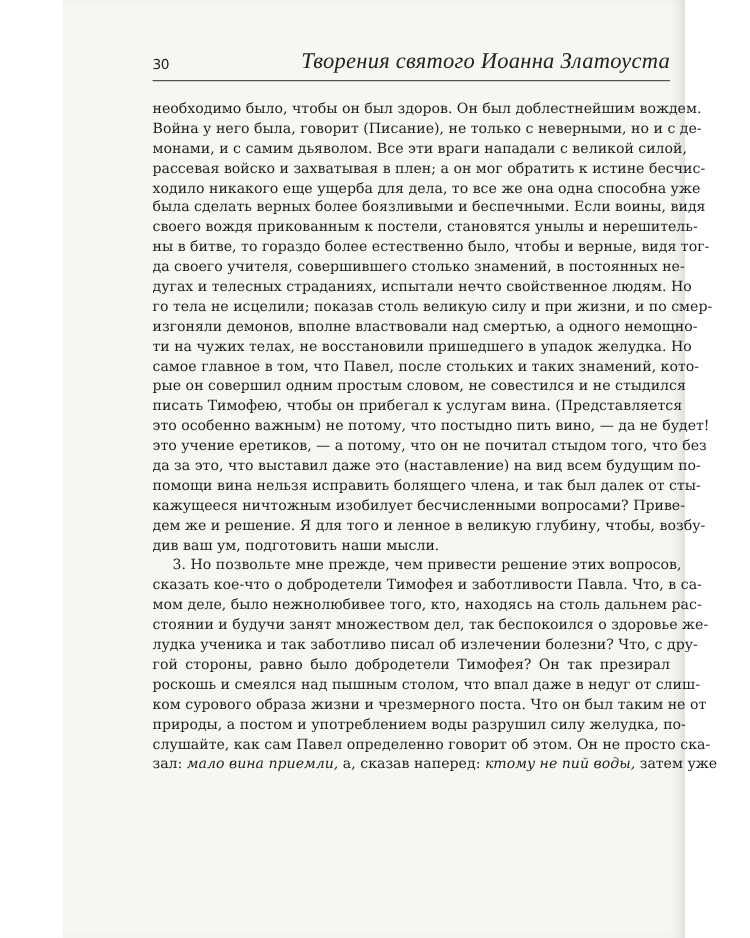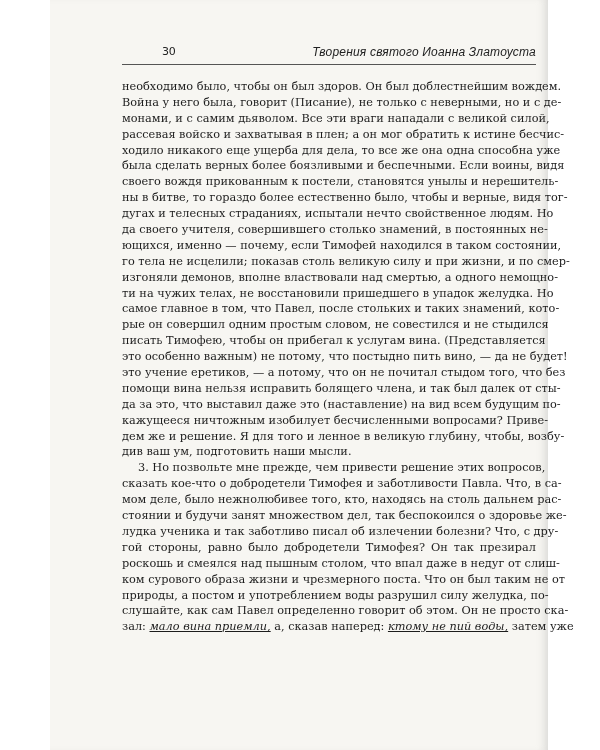--- a/index.html
+++ b/index.html
@@ -28,29 +28,28 @@
       border-bottom: 1px solid #555;
     }
     .page-number {
       position: absolute;
       left: 0;
       bottom: 6px;
       font-family: "DejaVu Sans", sans-serif;
       font-size: 11px;
       color: #222;
       letter-spacing: -0.3px;
-      margin-left: 40px;
     }
     .running-title {
       position: absolute;
       right: 0;
       bottom: 5px;
-      font-family: Liberation Sans, sans-serif;
+      font-family: Liberation Serif, serif;
       font-style: italic;
-      font-size: 12px;
+      font-size: 18px;
       color: #222;
       letter-spacing: 0.2px;
     }
     .body-text {
       position: absolute;
       left: 72px;
       top: 79px;
       width: 414px;
       font-family: "DejaVu Serif", serif;
       font-size: 11.3px;
@@ -63,53 +62,52 @@
       text-align: justify;
       text-align-last: justify;
       height: 15.9px;
     }
     .line.last {
       text-align-last: left;
     }
     .line.indent {
       padding-left: 16px;
     }
-    .it { font-style: italic; text-decoration: underline; }
+    .it { font-style: italic; }
   </style>
 </head>
 <body>
 
 <div class="page">
   <div class="header">
     <span class="page-number">30</span>
     <span class="running-title">Творения святого Иоанна Златоуста</span>
   </div>
 
   <div class="body-text">
     <span class="line">необходимо было, чтобы он был здоров. Он был доблестнейшим вождем.</span>
     <span class="line">Война у него была, говорит (Писание), не только с неверными, но и с де-</span>
     <span class="line">монами, и с самим дьяволом. Все эти враги нападали с великой силой,</span>
     <span class="line">рассевая войско и захватывая в плен; а он мог обратить к истине бесчис-</span>
     <span class="line">ходило никакого еще ущерба для дела, то все же она одна способна уже</span>
     <span class="line">была сделать верных более боязливыми и беспечными. Если воины, видя</span>
     <span class="line">своего вождя прикованным к постели, становятся унылы и нерешитель-</span>
     <span class="line">ны в битве, то гораздо более естественно было, чтобы и верные, видя тог-</span>
+    <span class="line">да своего учителя, совершившего столько знамений, в постоянных не-</span>
     <span class="line">дугах и телесных страданиях, испытали нечто свойственное людям. Но</span>
-    <span class="line">да своего учителя, совершившего столько знамений, в постоянных не-</span>
-    <span class="line">ющихся, именно — почему, если Тимофей находился в таком состоянии,</span>
     <span class="line">го тела не исцелили; показав столь великую силу и при жизни, и по смер-</span>
     <span class="line">изгоняли демонов, вполне властвовали над смертью, а одного немощно-</span>
     <span class="line">ти на чужих телах, не восстановили пришедшего в упадок желудка. Но</span>
     <span class="line">самое главное в том, что Павел, после стольких и таких знамений, кото-</span>
     <span class="line">рые он совершил одним простым словом, не совестился и не стыдился</span>
     <span class="line">писать Тимофею, чтобы он прибегал к услугам вина. (Представляется</span>
     <span class="line">это особенно важным) не потому, что постыдно пить вино, — да не будет!</span>
     <span class="line">это учение еретиков, — а потому, что он не почитал стыдом того, что без</span>
+    <span class="line">да за это, что выставил даже это (наставление) на вид всем будущим по-</span>
     <span class="line">помощи вина нельзя исправить болящего члена, и так был далек от сты-</span>
-    <span class="line">да за это, что выставил даже это (наставление) на вид всем будущим по-</span>
     <span class="line">кажущееся ничтожным изобилует бесчисленными вопросами? Приве-</span>
     <span class="line">дем же и решение. Я для того и ленное в великую глубину, чтобы, возбу-</span>
     <span class="line last">див ваш ум, подготовить наши мысли.</span>
     <span class="line indent">3. Но позвольте мне прежде, чем привести решение этих вопросов,</span>
     <span class="line">сказать кое-что о добродетели Тимофея и заботливости Павла. Что, в са-</span>
     <span class="line">мом деле, было нежнолюбивее того, кто, находясь на столь дальнем рас-</span>
     <span class="line">стоянии и будучи занят множеством дел, так беспокоился о здоровье же-</span>
     <span class="line">лудка ученика и так заботливо писал об излечении болезни? Что, с дру-</span>
     <span class="line">гой стороны, равно было добродетели Тимофея? Он так презирал</span>
     <span class="line">роскошь и смеялся над пышным столом, что впал даже в недуг от слиш-</span>

